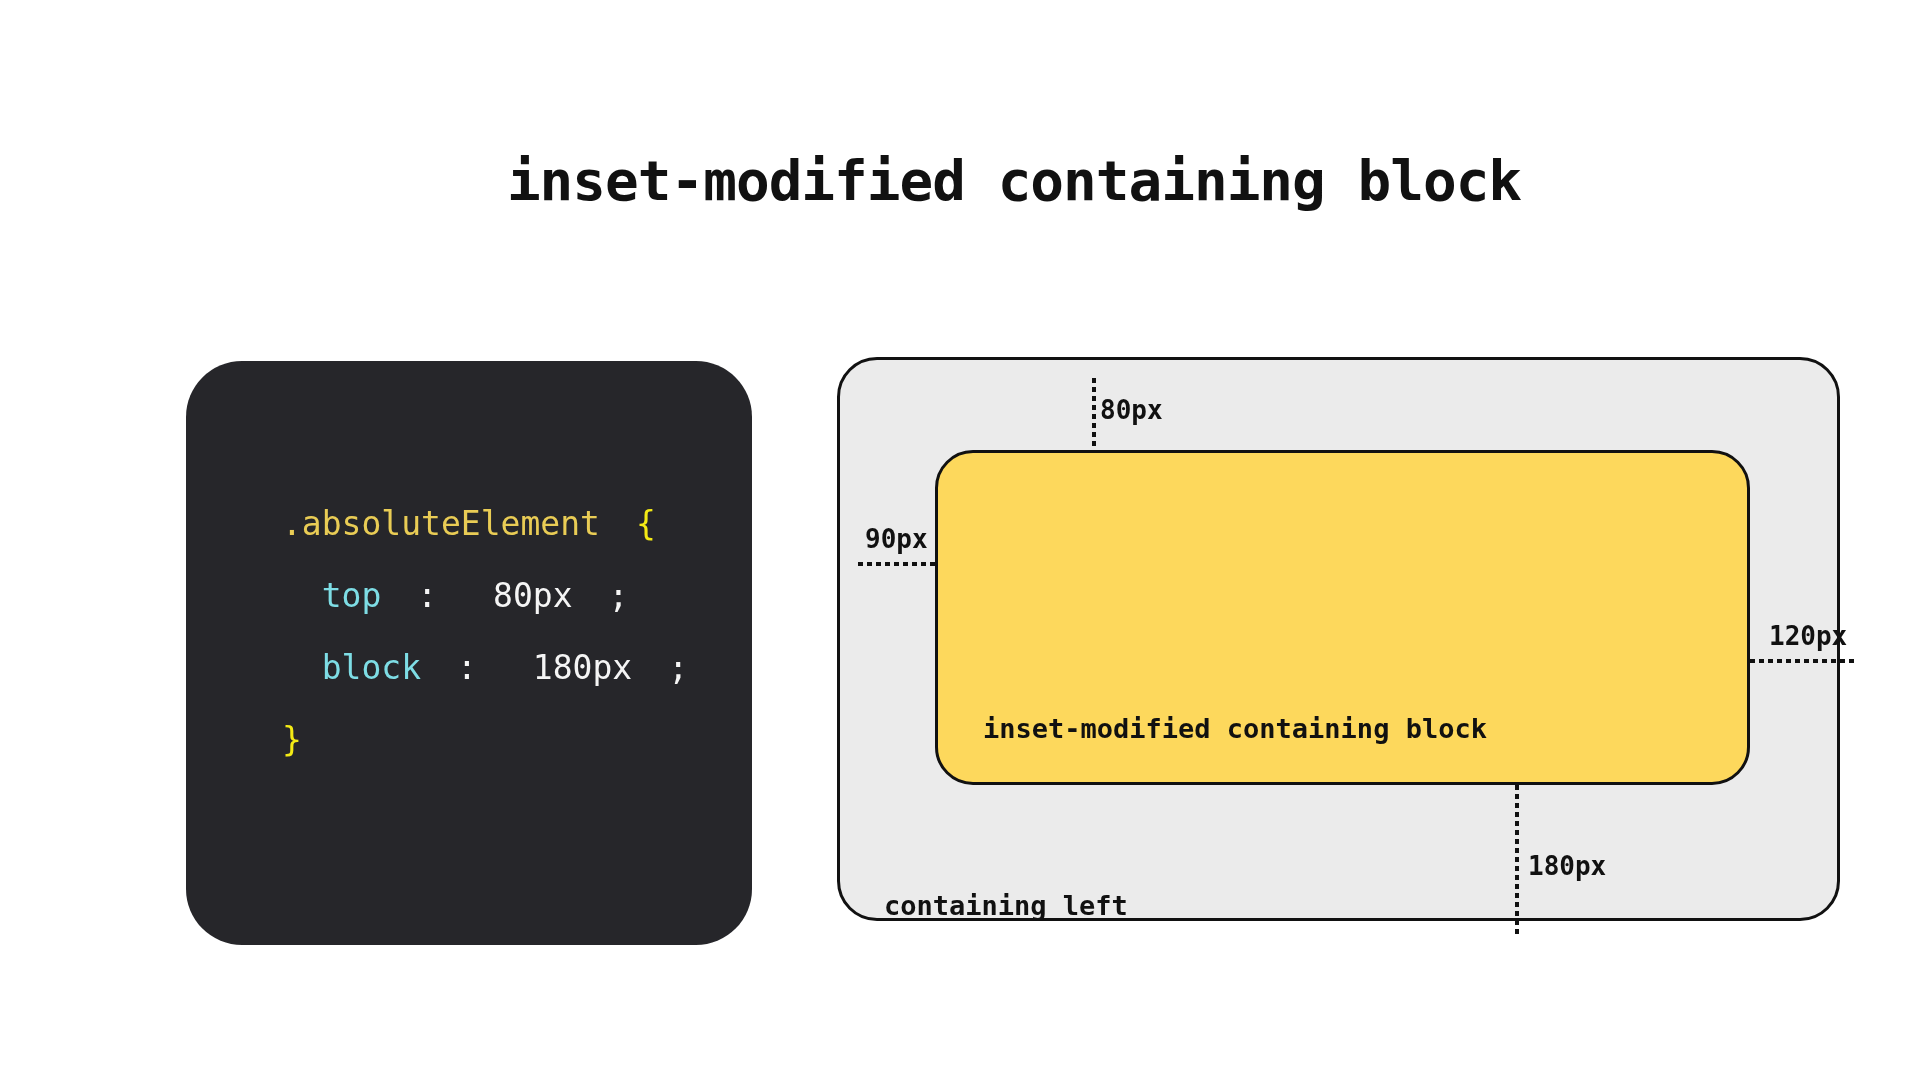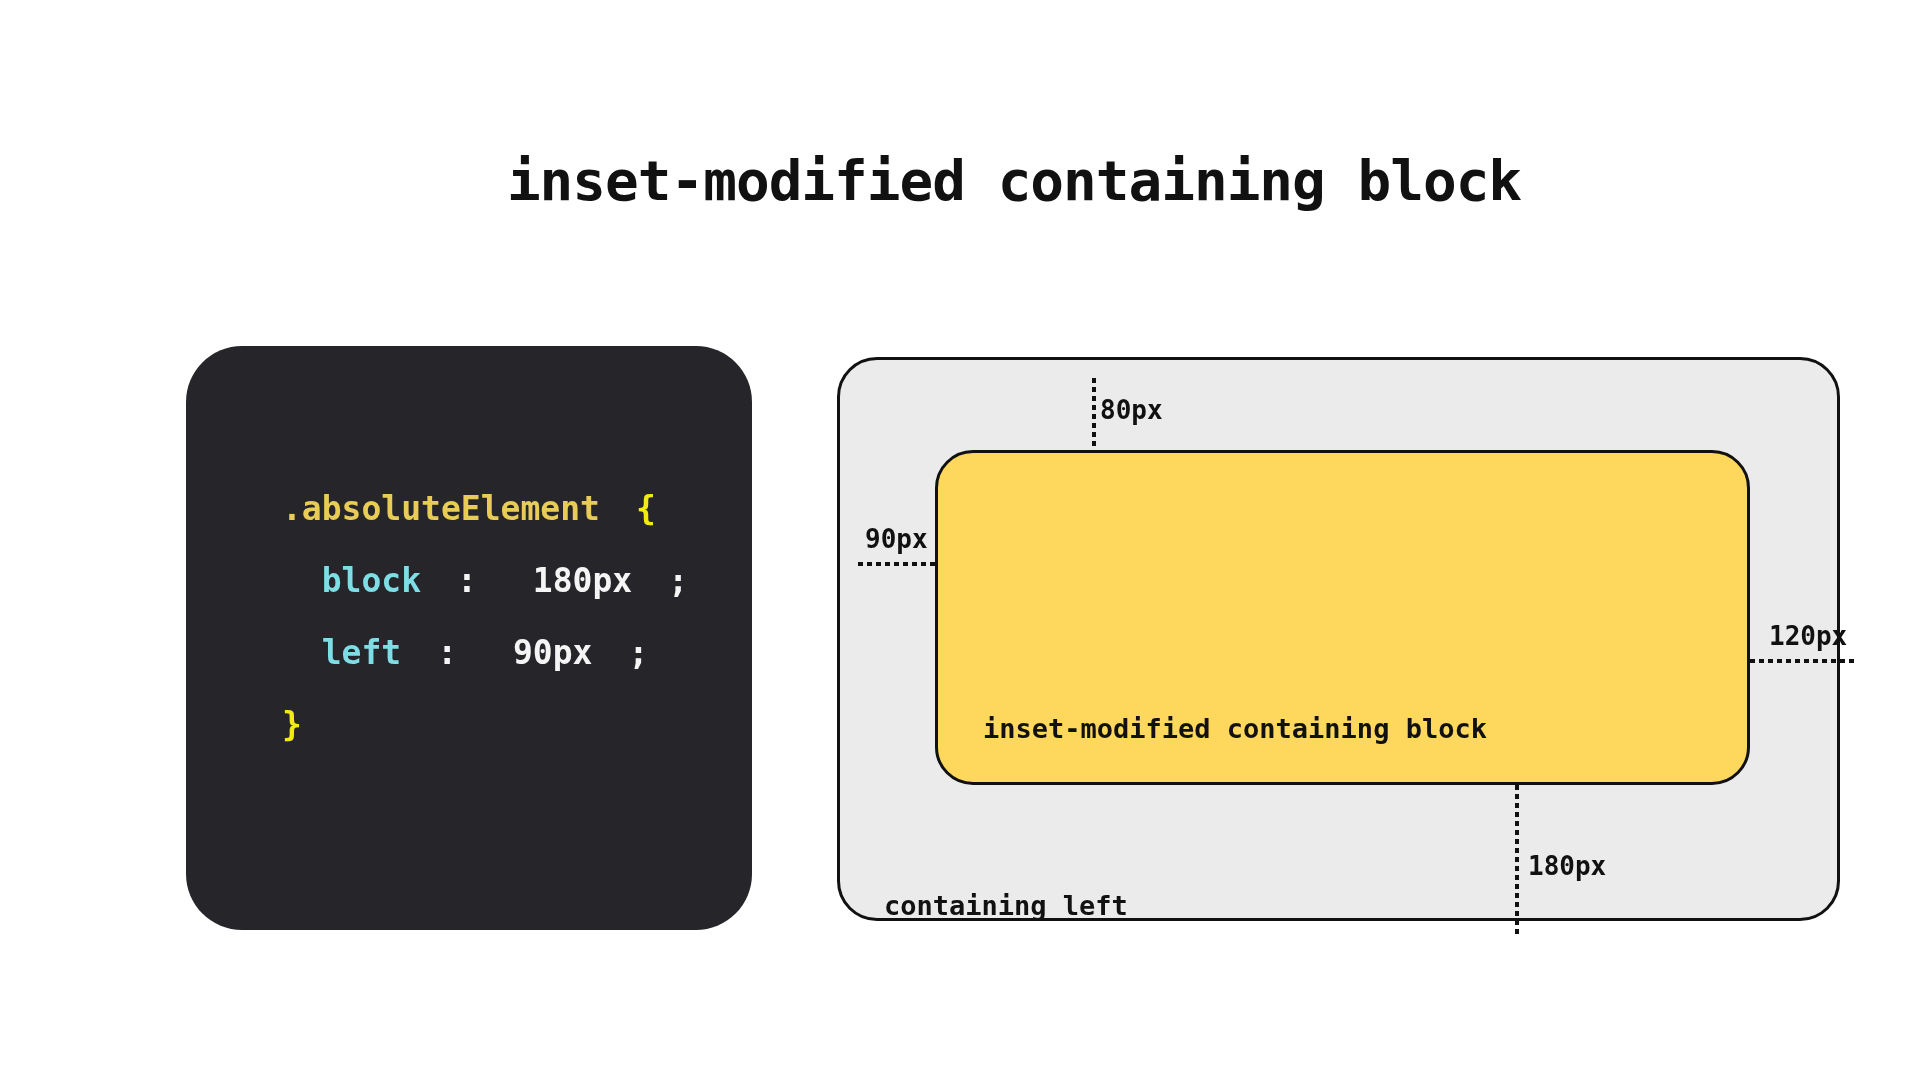--- a/index.html
+++ b/index.html
@@ -17,22 +17,22 @@
   }
 
   .page-title{
     position:absolute; left:0; top:94px; width:1920px;
     text-align:center; font-size:56px; font-weight:bold;
     color:var(--title); letter-spacing:-1px; white-space:pre;
   }
 
   
   .code-panel{
-    position:absolute; left:132px; top:292px; width:566px; height:584px;
-    background:var(--code_bg); border-radius:56px;font-weight:bold;
+    position:absolute; left:132px; top:307px; width:566px; height:584px;
+    background:var(--code_bg); border-radius:56px;
   }
   .code-pre{ padding:100px 0 0 42px; }
   .code-line{ height:54px; line-height:54px; font-size:33px; white-space:pre; }
   .code-line.indent{ padding-left:2ch; }
   .tok-sel{ color:var(--code_selector); }
   .tok-brace{ color:var(--code_brace); }
   .tok-prop{ color:var(--code_property); }
   .tok-plain{ color:var(--code_value); }
 
   
@@ -76,22 +76,22 @@
   .dim-bottom-label{ left:670px; top:473px; }
 </style>
 </head>
 <body>
 
 <h1 class="page-title">inset-modified containing block</h1>
 
 <div class="code-panel">
   <div class="code-pre">
     <div class="code-line"><span class="tok-sel">.absoluteElement</span><span class="tok-brace">{</span></div>
+    <div class="code-line indent"><span class="tok-prop">top</span><span class="tok-plain">: </span><span class="tok-plain">80px</span><span class="tok-plain">;</span></div>
     <div class="code-line indent"><span class="tok-prop">block</span><span class="tok-plain">: </span><span class="tok-plain">180px</span><span class="tok-plain">;</span></div>
-    <div class="code-line indent"><span class="tok-prop">left</span><span class="tok-plain">: </span><span class="tok-plain">90px</span><span class="tok-plain">;</span></div>
     <div class="code-line"><span class="tok-brace">}</span></div>
   </div>
 </div>
 
 <div class="containing-block">
 
   <div class="dim-line-v dim-top-line"></div>
   <div class="dim-label dim-top-label">80px</div>
 
   <div class="dim-line-h dim-left-line"></div>

